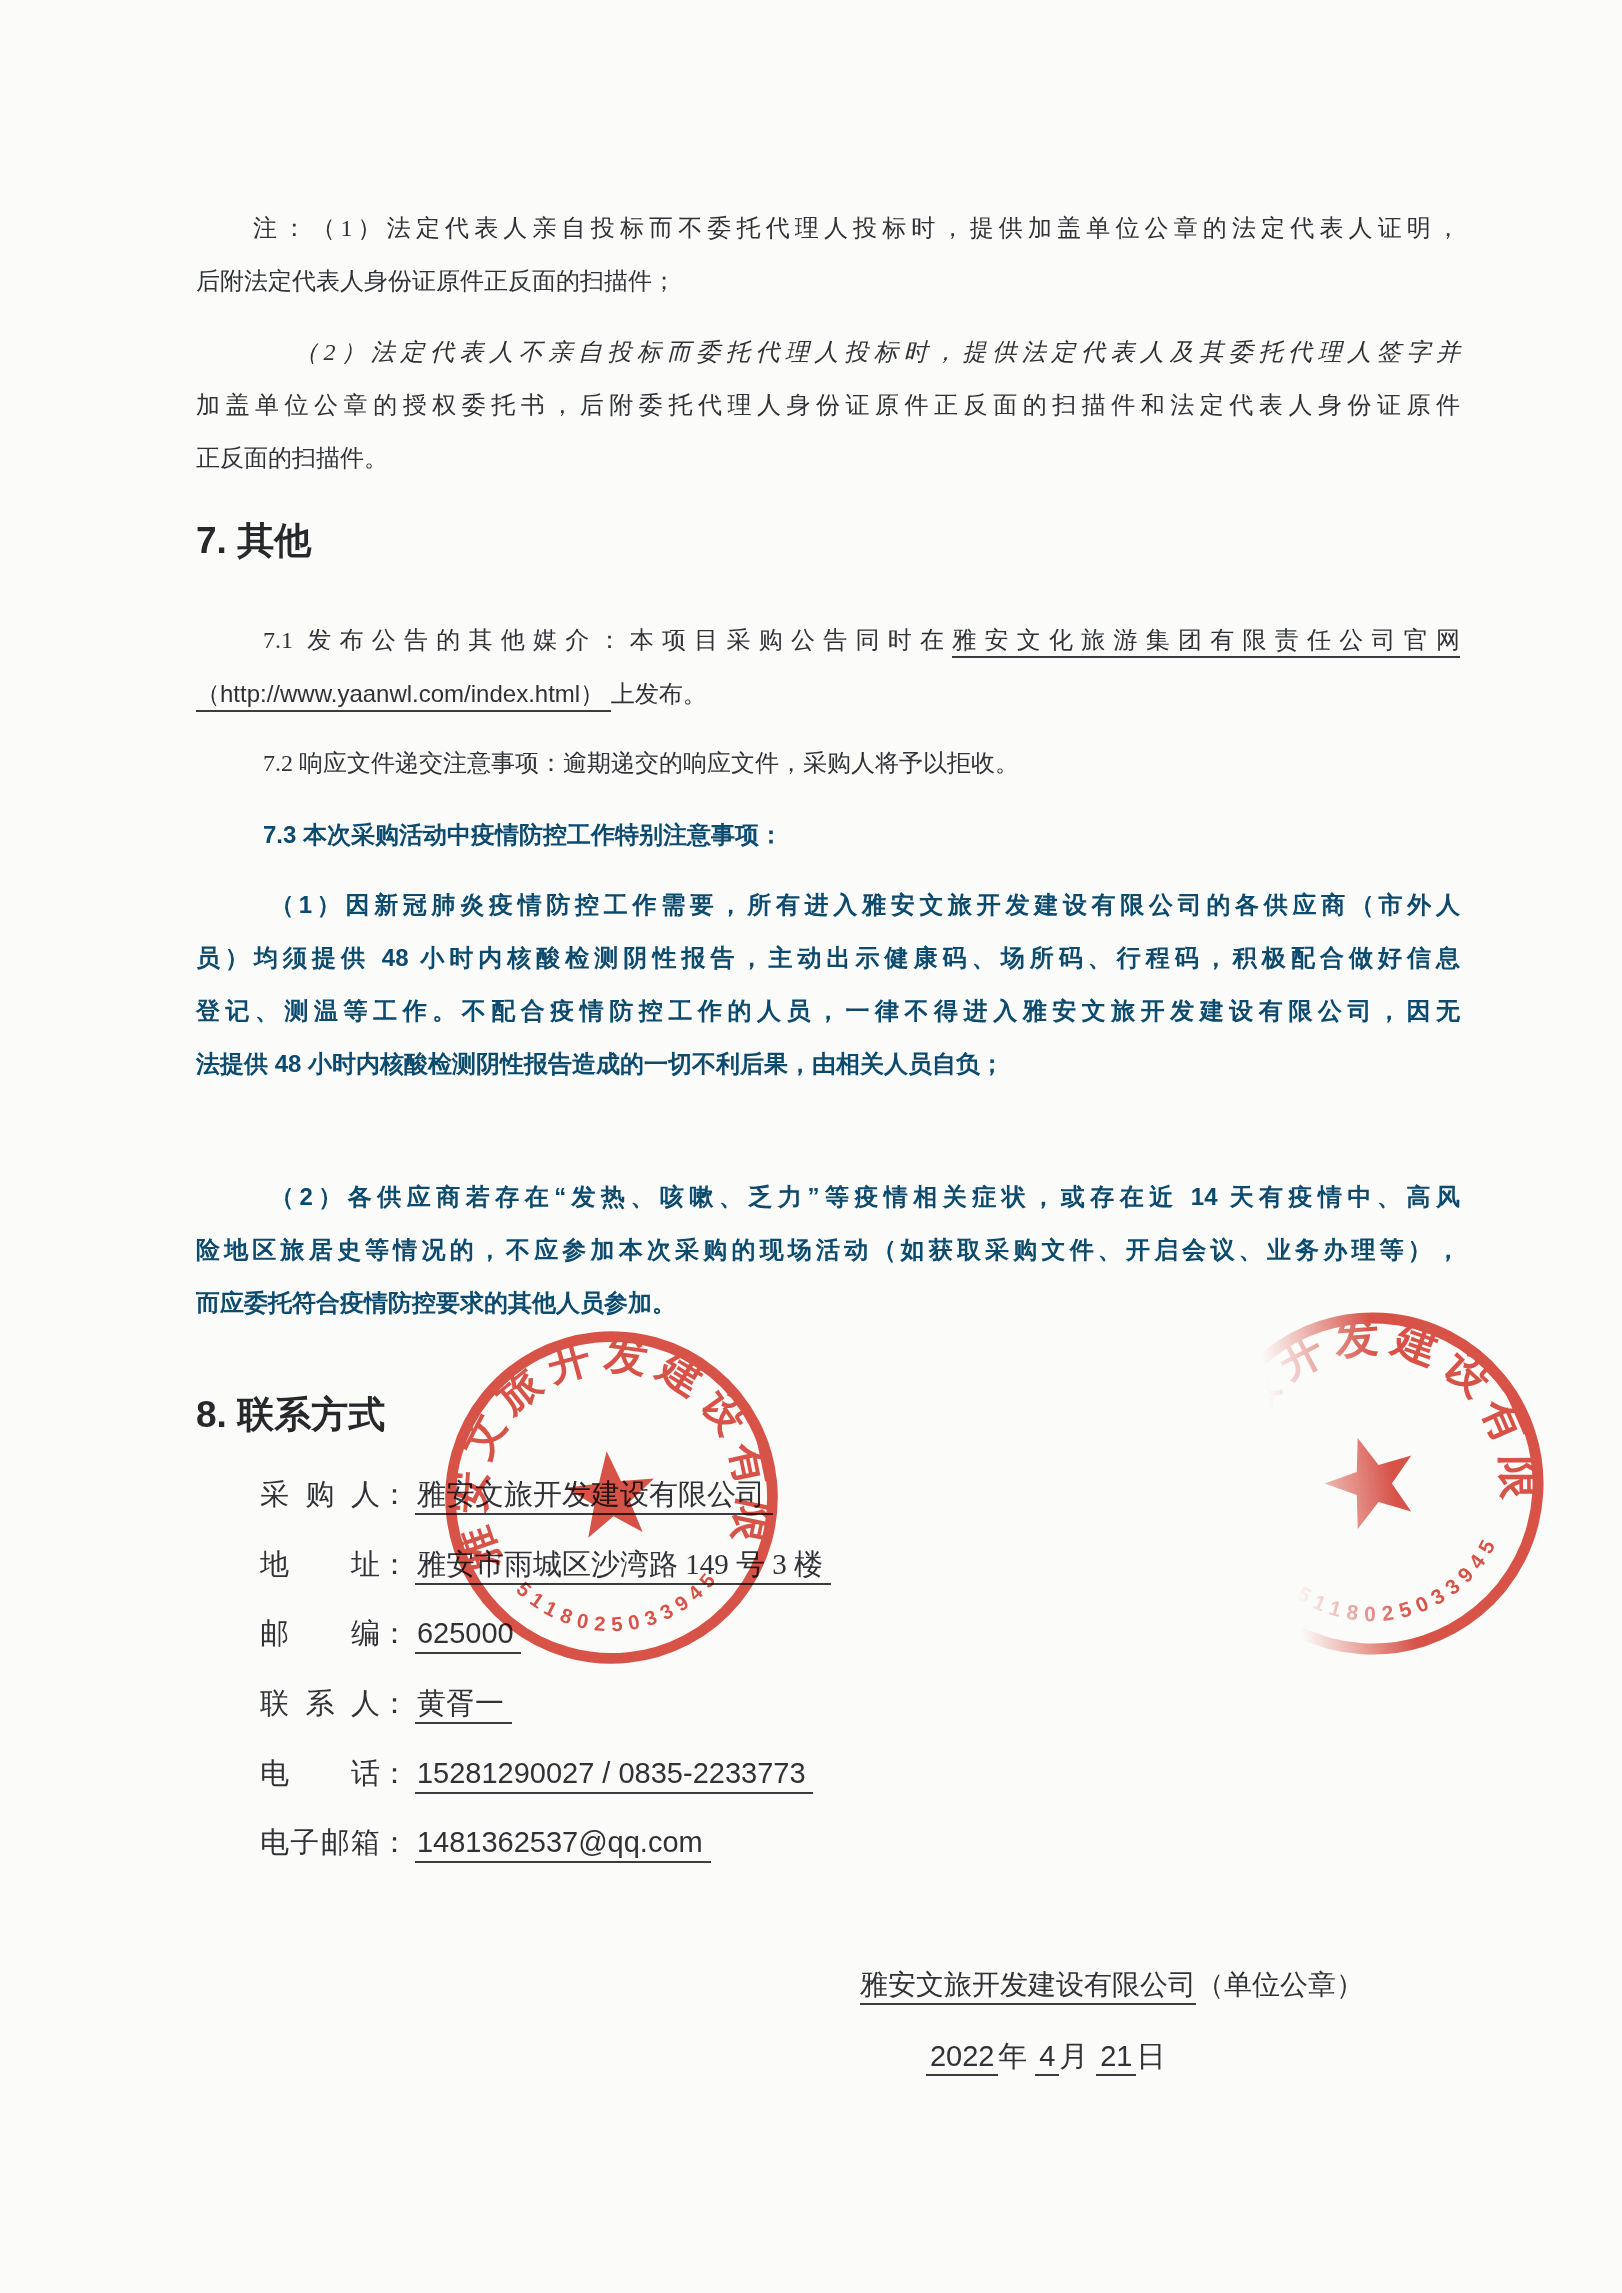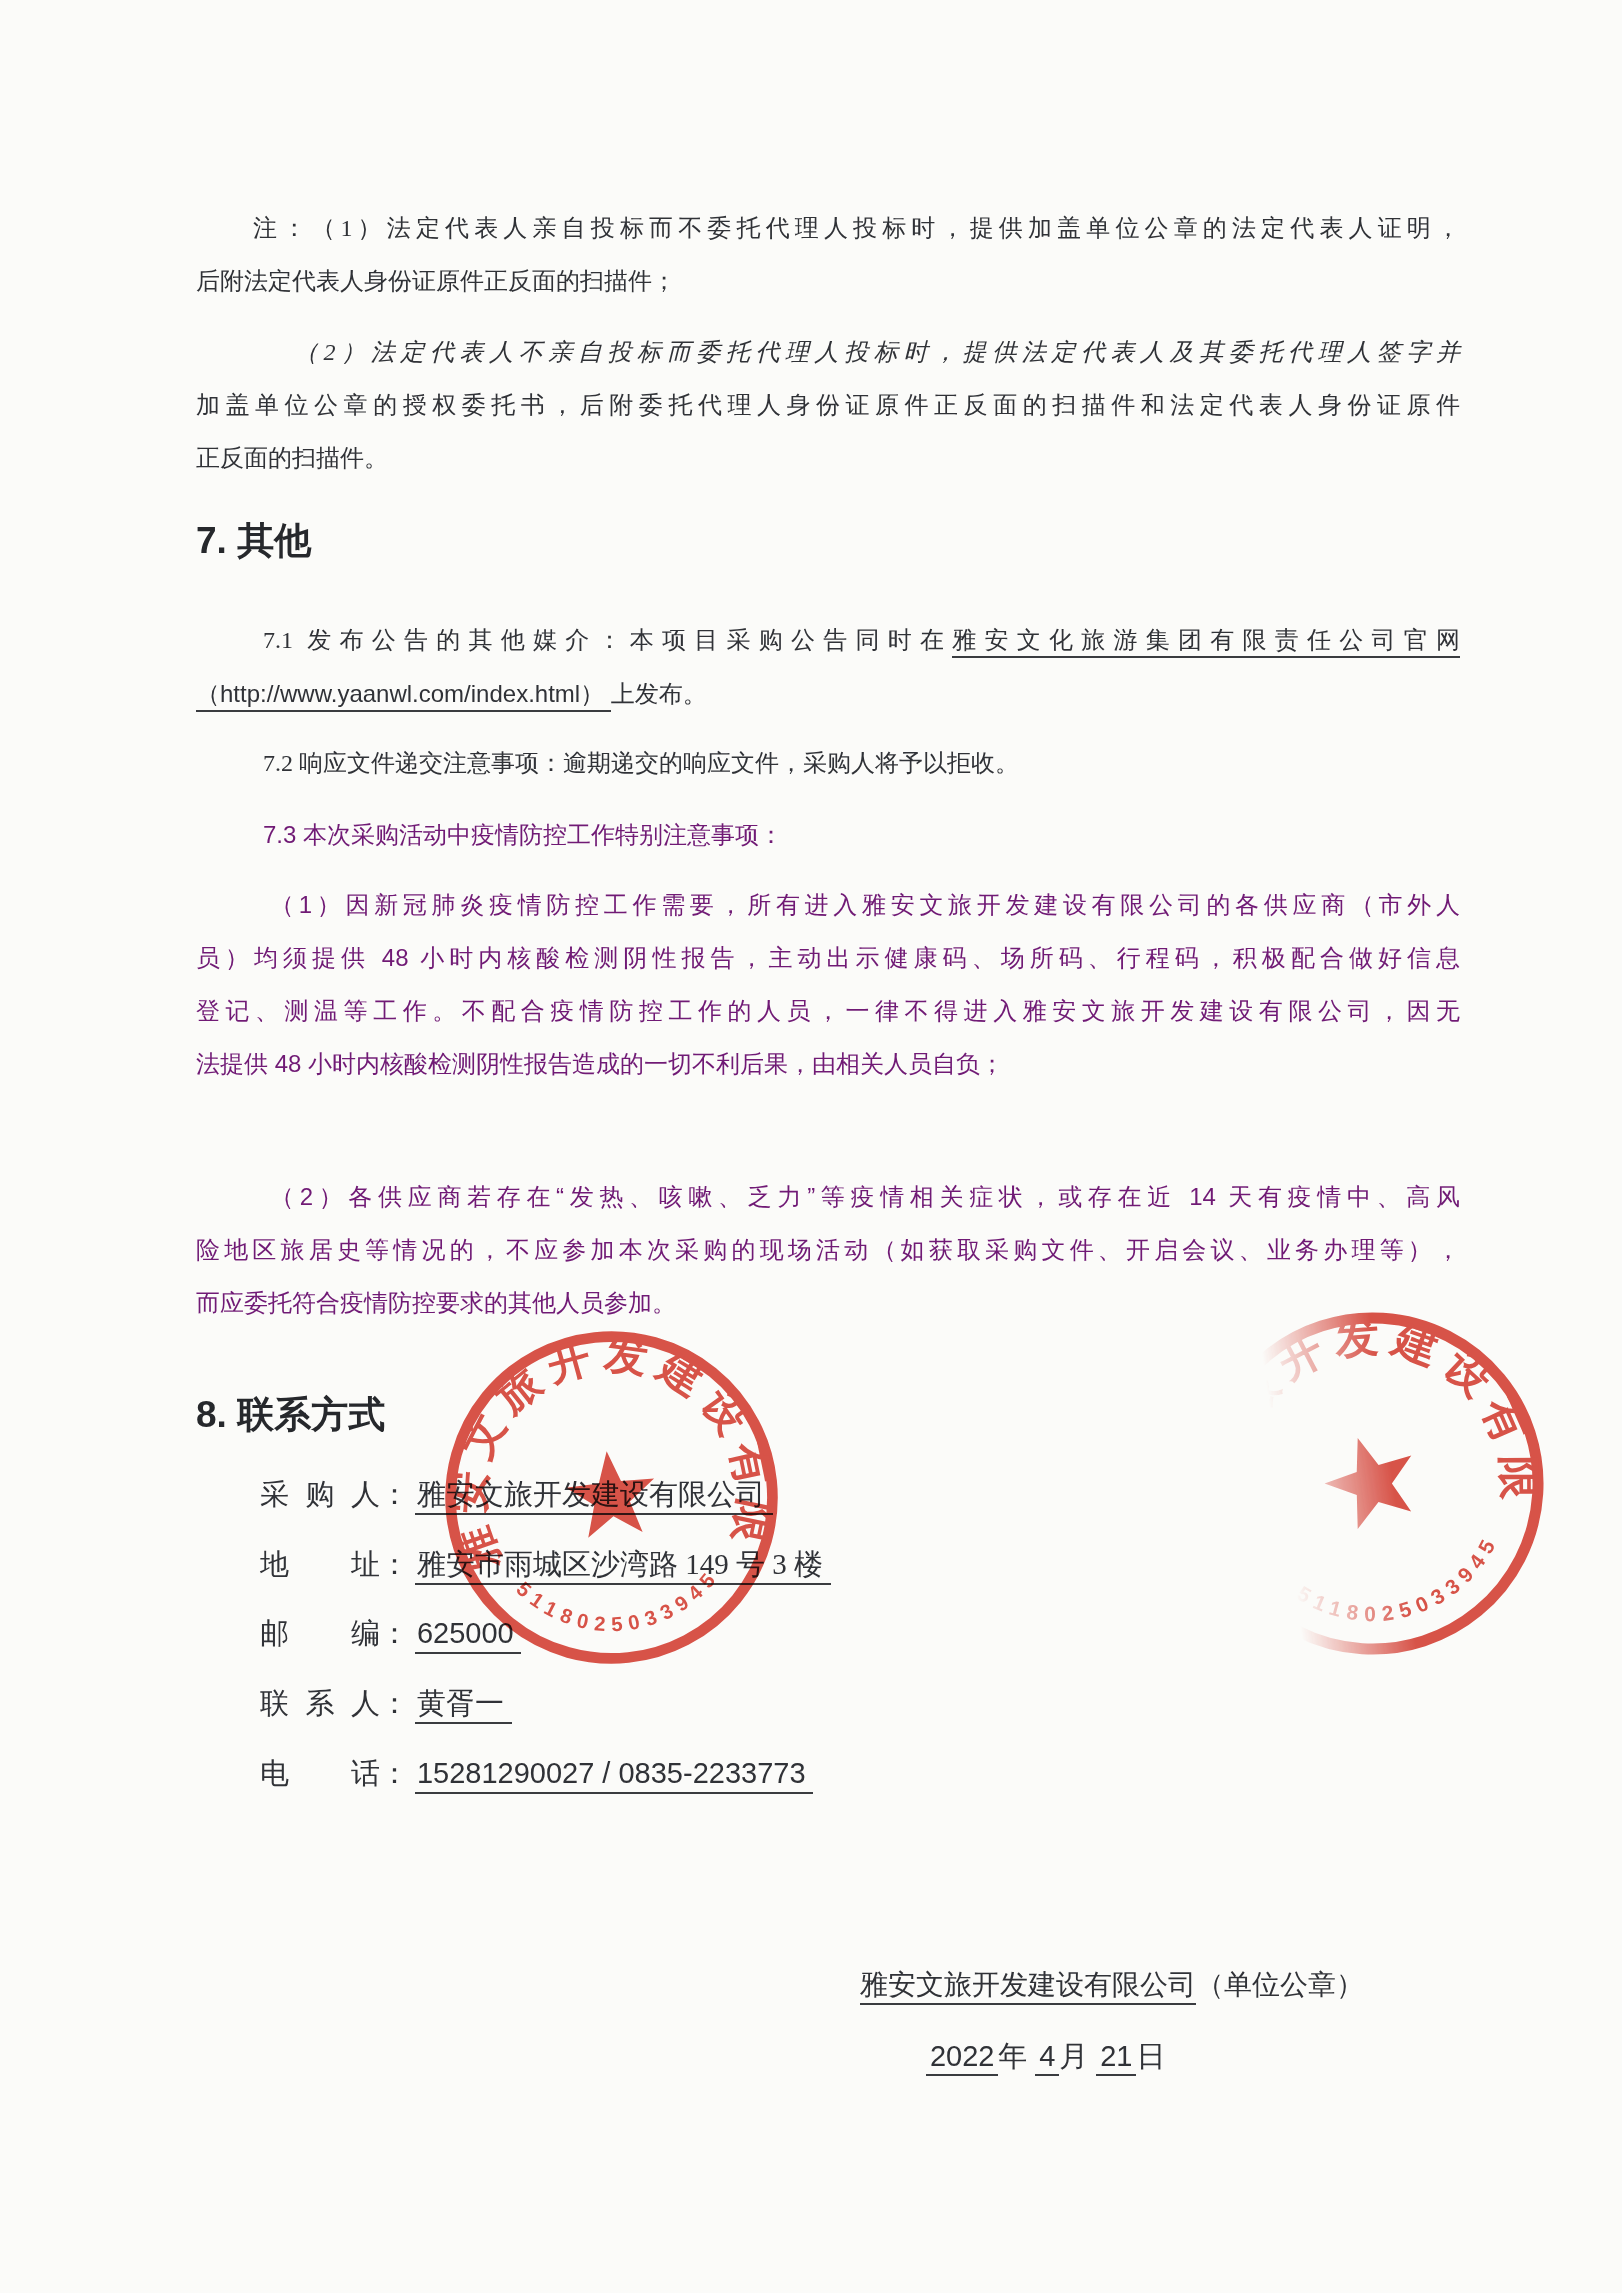--- a/index.html
+++ b/index.html
@@ -14,21 +14,21 @@
   .blk{position:absolute;left:196px;right:162px;}
   .para{font-size:24px;line-height:53px;}
   .line{display:block;}
   .jl{text-align:justify;text-align-last:justify;}
   .ind2{text-indent:57px;}
   .ind3{text-indent:98px;font-style:italic;}
   .ind7{text-indent:67px;}
   .indb{text-indent:74px;}
   .sans-strong{
     font-family:"Liberation Sans","DejaVu Sans",sans-serif;
-    font-weight:400;color:#701a75;
+    font-weight:700;color:#0c4a6e;
   }
   .heading{
     font-family:"Liberation Sans","DejaVu Sans",sans-serif;
     font-weight:700;font-size:37px;line-height:45px;color:#26282c;
   }
   .u{border-bottom:2px solid #3a3c40;padding-bottom:2.9px;}
   .u-url{font-family:"Liberation Sans","DejaVu Sans",sans-serif;}
   
   .contact-row{font-size:29px;line-height:53px;margin-bottom:16.7px;white-space:nowrap;}
   .contact-label{
@@ -117,20 +117,23 @@
     </div>
     <div class="contact-row">
       <span class="contact-label">邮编</span><span class="contact-colon">：</span><span class="contact-value v-sans">625000</span>
     </div>
     <div class="contact-row">
       <span class="contact-label">联系人</span><span class="contact-colon">：</span><span class="contact-value">黄胥一</span>
     </div>
     <div class="contact-row">
       <span class="contact-label">电话</span><span class="contact-colon">：</span><span class="contact-value v-sans">15281290027 / 0835-2233773</span>
     </div>
+    <div class="contact-row">
+      <span class="contact-label">电子邮箱</span><span class="contact-colon">：</span><span class="contact-value v-sans">1481362537@qq.com</span>
+    </div>
   </div>
 
   <div class="sig">
     <span class="u">雅安文旅开发建设有限公司</span><span>（单位公章）</span>
   </div>
 
   <div class="date-line">
     <span class="u">2022</span><span class="cjk">年</span>
     <span class="u">4</span><span class="cjk">月</span>
     <span class="u">21</span><span class="cjk">日</span>

